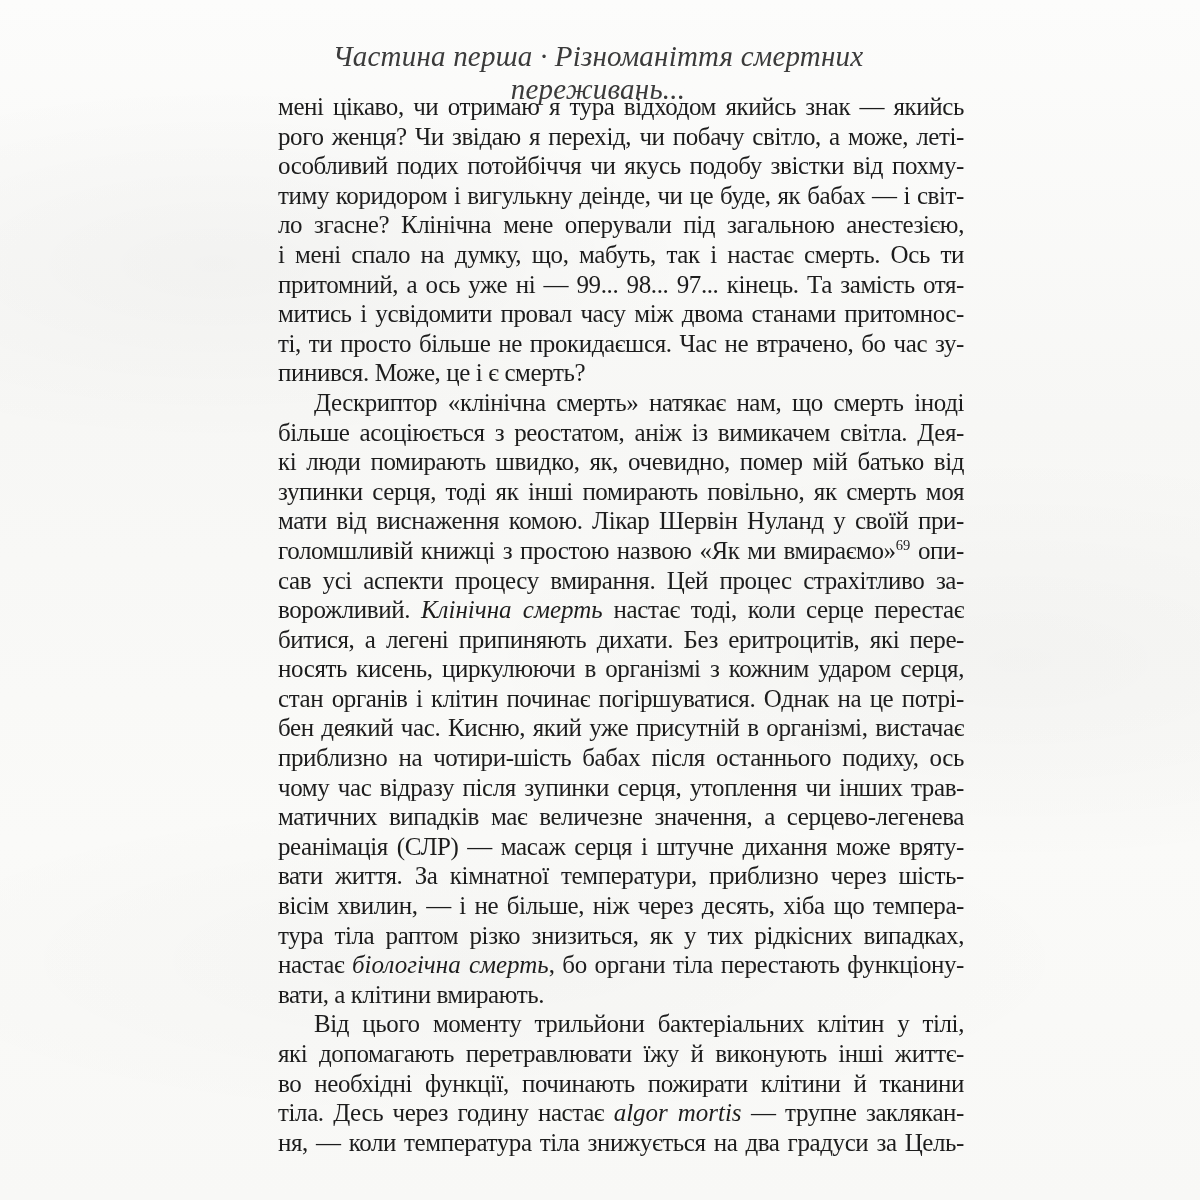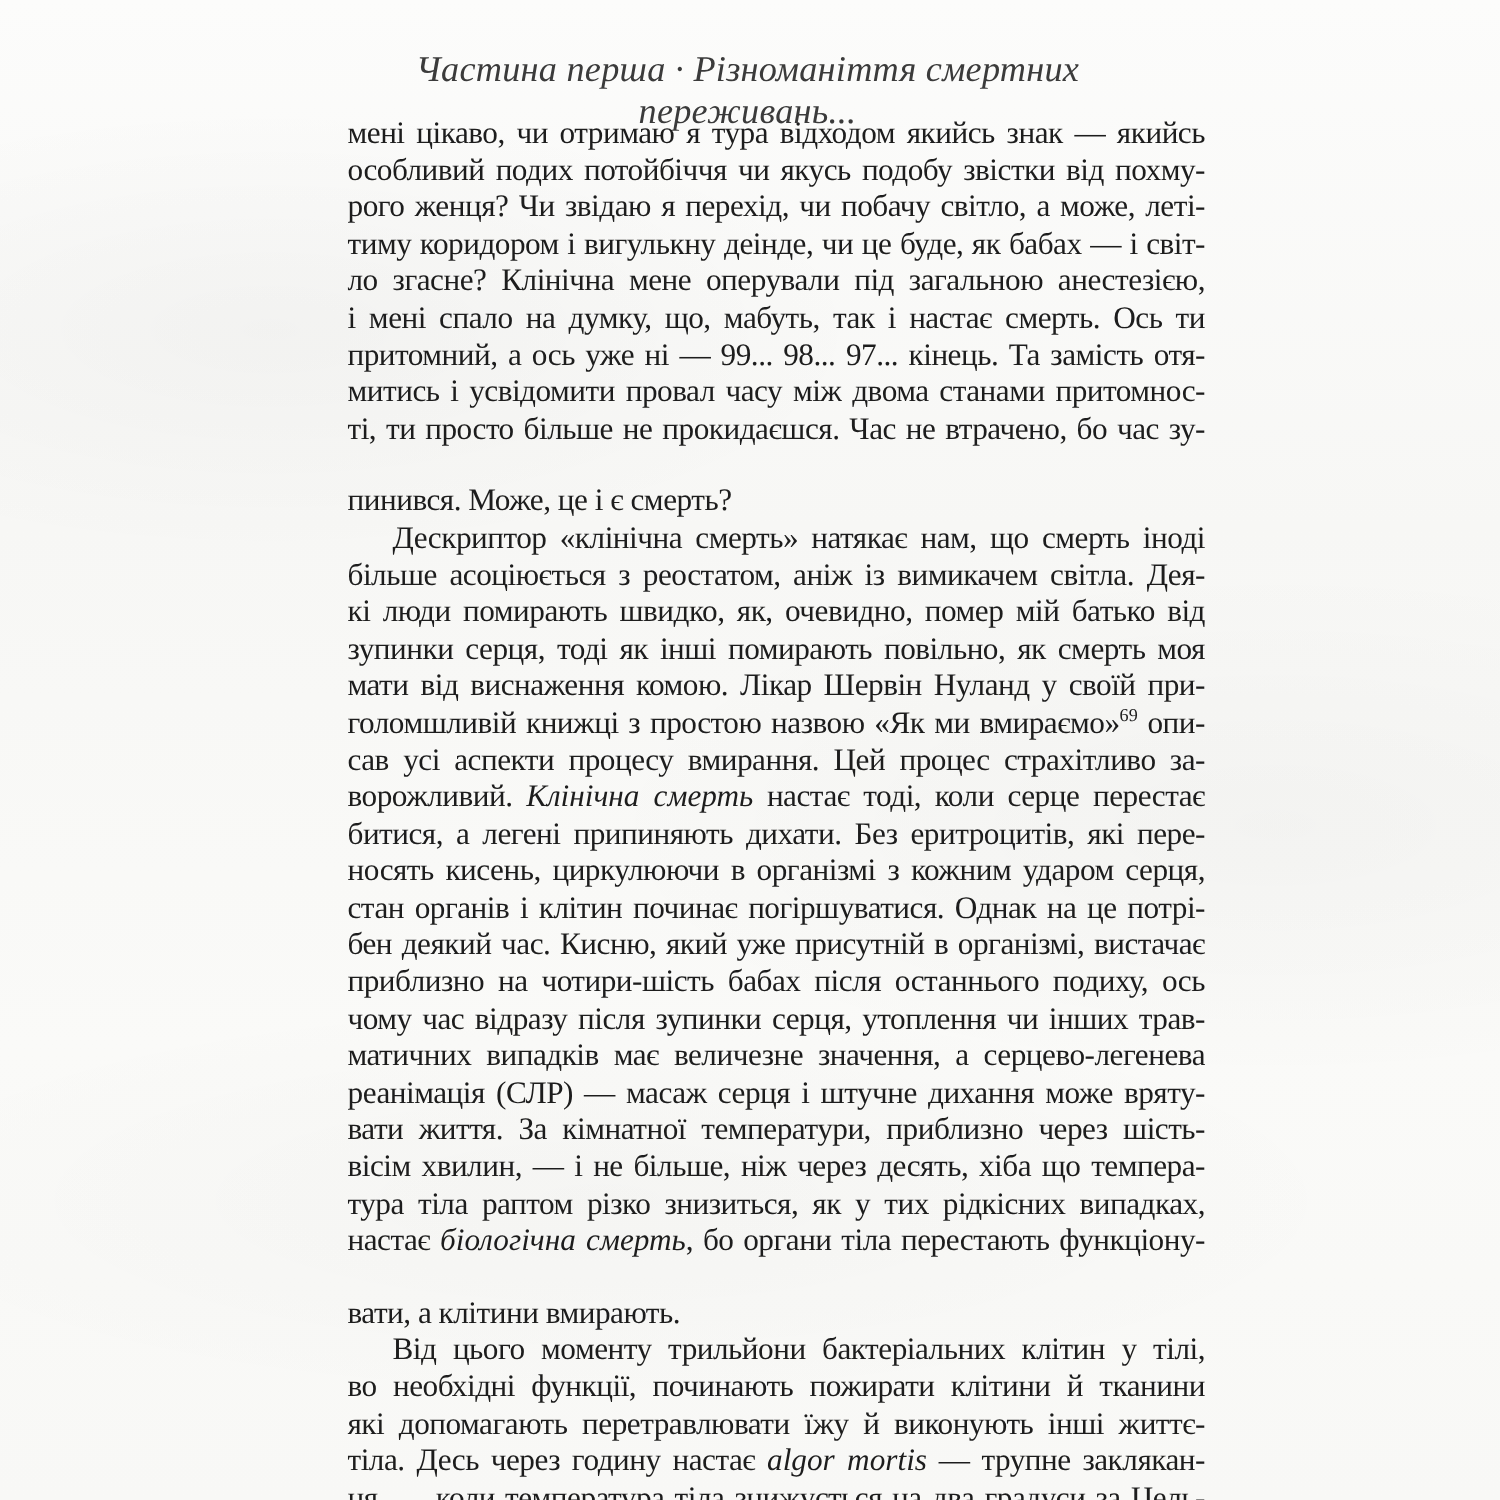--- a/index.html
+++ b/index.html
@@ -47,21 +47,20 @@
     font-size: 25px;
     letter-spacing: -0.4px;
     white-space: nowrap;
     overflow: hidden;
     text-align: justify;
     text-align-last: justify;
     color: #1d1d1d;
   }
   .line.last {
     text-align-last: left;
-    margin-top: 28px;
   }
   .line.indent {
     padding-left: 36px;
   }
   .line em {
     font-style: italic;
     letter-spacing: 0;
   }
   .line sup {
     font-size: 0.58em;
@@ -70,22 +69,22 @@
     letter-spacing: 0;
   }
 </style>
 </head>
 <body>
 
 <div class="page">
   <div class="running-header">Частина перша · Різноманіття смертних переживань...</div>
   <div class="body-text">
       <div class="line">мені цікаво, чи отримаю я тура відходом якийсь знак — якийсь</div>
+      <div class="line">рого женця? Чи звідаю я перехід, чи побачу світло, а може, леті-</div>
       <div class="line">особливий подих потойбіччя чи якусь подобу звістки від похму-</div>
-      <div class="line">рого женця? Чи звідаю я перехід, чи побачу світло, а може, леті-</div>
       <div class="line">тиму коридором і вигулькну деінде, чи це буде, як бабах — і світ-</div>
       <div class="line">ло згасне? Клінічна мене оперували під загальною анестезією,</div>
       <div class="line">і мені спало на думку, що, мабуть, так і настає смерть. Ось ти</div>
       <div class="line">притомний, а ось уже ні — 99... 98... 97... кінець. Та замість отя-</div>
       <div class="line">митись і усвідомити провал часу між двома станами притомнос-</div>
       <div class="line">ті, ти просто більше не прокидаєшся. Час не втрачено, бо час зу-</div>
       <div class="line last">пинився. Може, це і є смерть?</div>
       <div class="line indent">Дескриптор «клінічна смерть» натякає нам, що смерть іноді</div>
       <div class="line">більше асоціюється з реостатом, аніж із вимикачем світла. Дея-</div>
       <div class="line">кі люди помирають швидко, як, очевидно, помер мій батько від</div>
@@ -101,18 +100,18 @@
       <div class="line">приблизно на чотири-шість бабах після останнього подиху, ось</div>
       <div class="line">чому час відразу після зупинки серця, утоплення чи інших трав-</div>
       <div class="line">матичних випадків має величезне значення, а серцево-легенева</div>
       <div class="line">реанімація (СЛР) — масаж серця і штучне дихання може вряту-</div>
       <div class="line">вати життя. За кімнатної температури, приблизно через шість-</div>
       <div class="line">вісім хвилин, — і не більше, ніж через десять, хіба що темпера-</div>
       <div class="line">тура тіла раптом різко знизиться, як у тих рідкісних випадках,</div>
       <div class="line">настає <em>біологічна смерть</em>, бо органи тіла перестають функціону-</div>
       <div class="line last">вати, а клітини вмирають.</div>
       <div class="line indent">Від цього моменту трильйони бактеріальних клітин у тілі,</div>
+      <div class="line">які допомагають перетравлювати їжу й виконують інші життє-</div>
       <div class="line">во необхідні функції, починають пожирати клітини й тканини</div>
-      <div class="line">які допомагають перетравлювати їжу й виконують інші життє-</div>
       <div class="line">тіла. Десь через годину настає <em>algor mortis</em> — трупне заклякан-</div>
       <div class="line">ня, — коли температура тіла знижується на два градуси за Цель-</div>
     </div>
 </div>
 
 </body></html>

